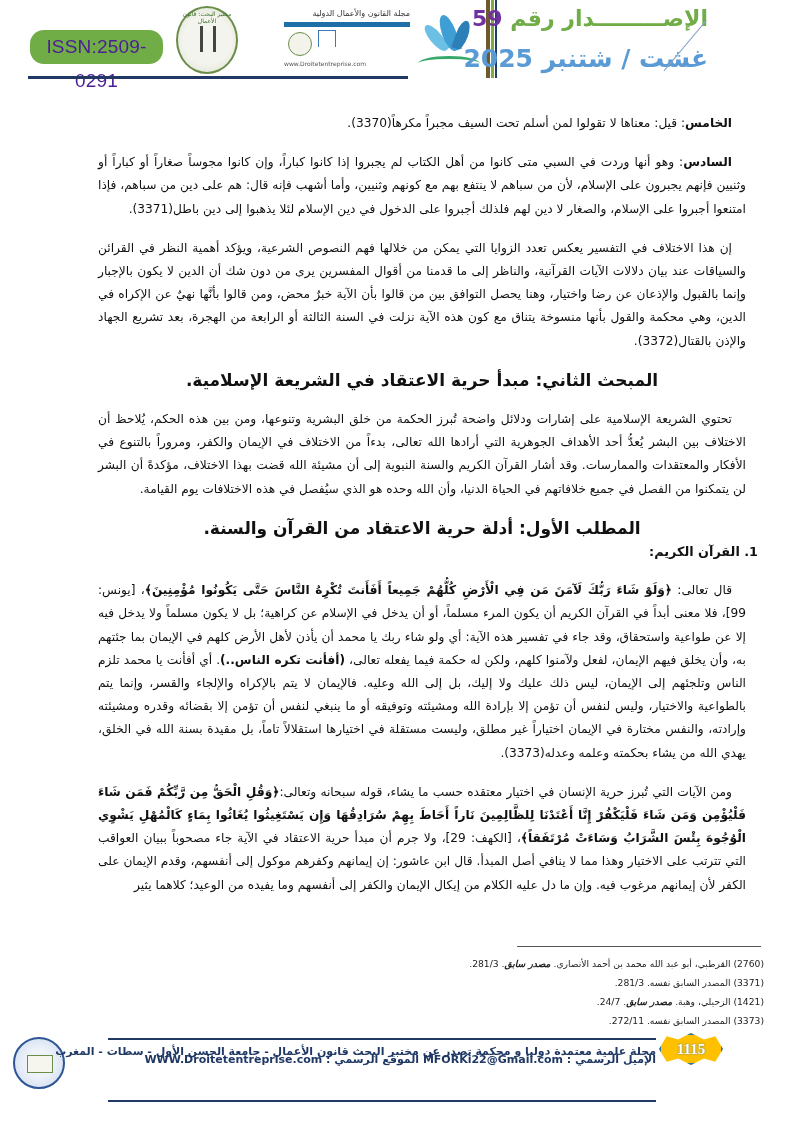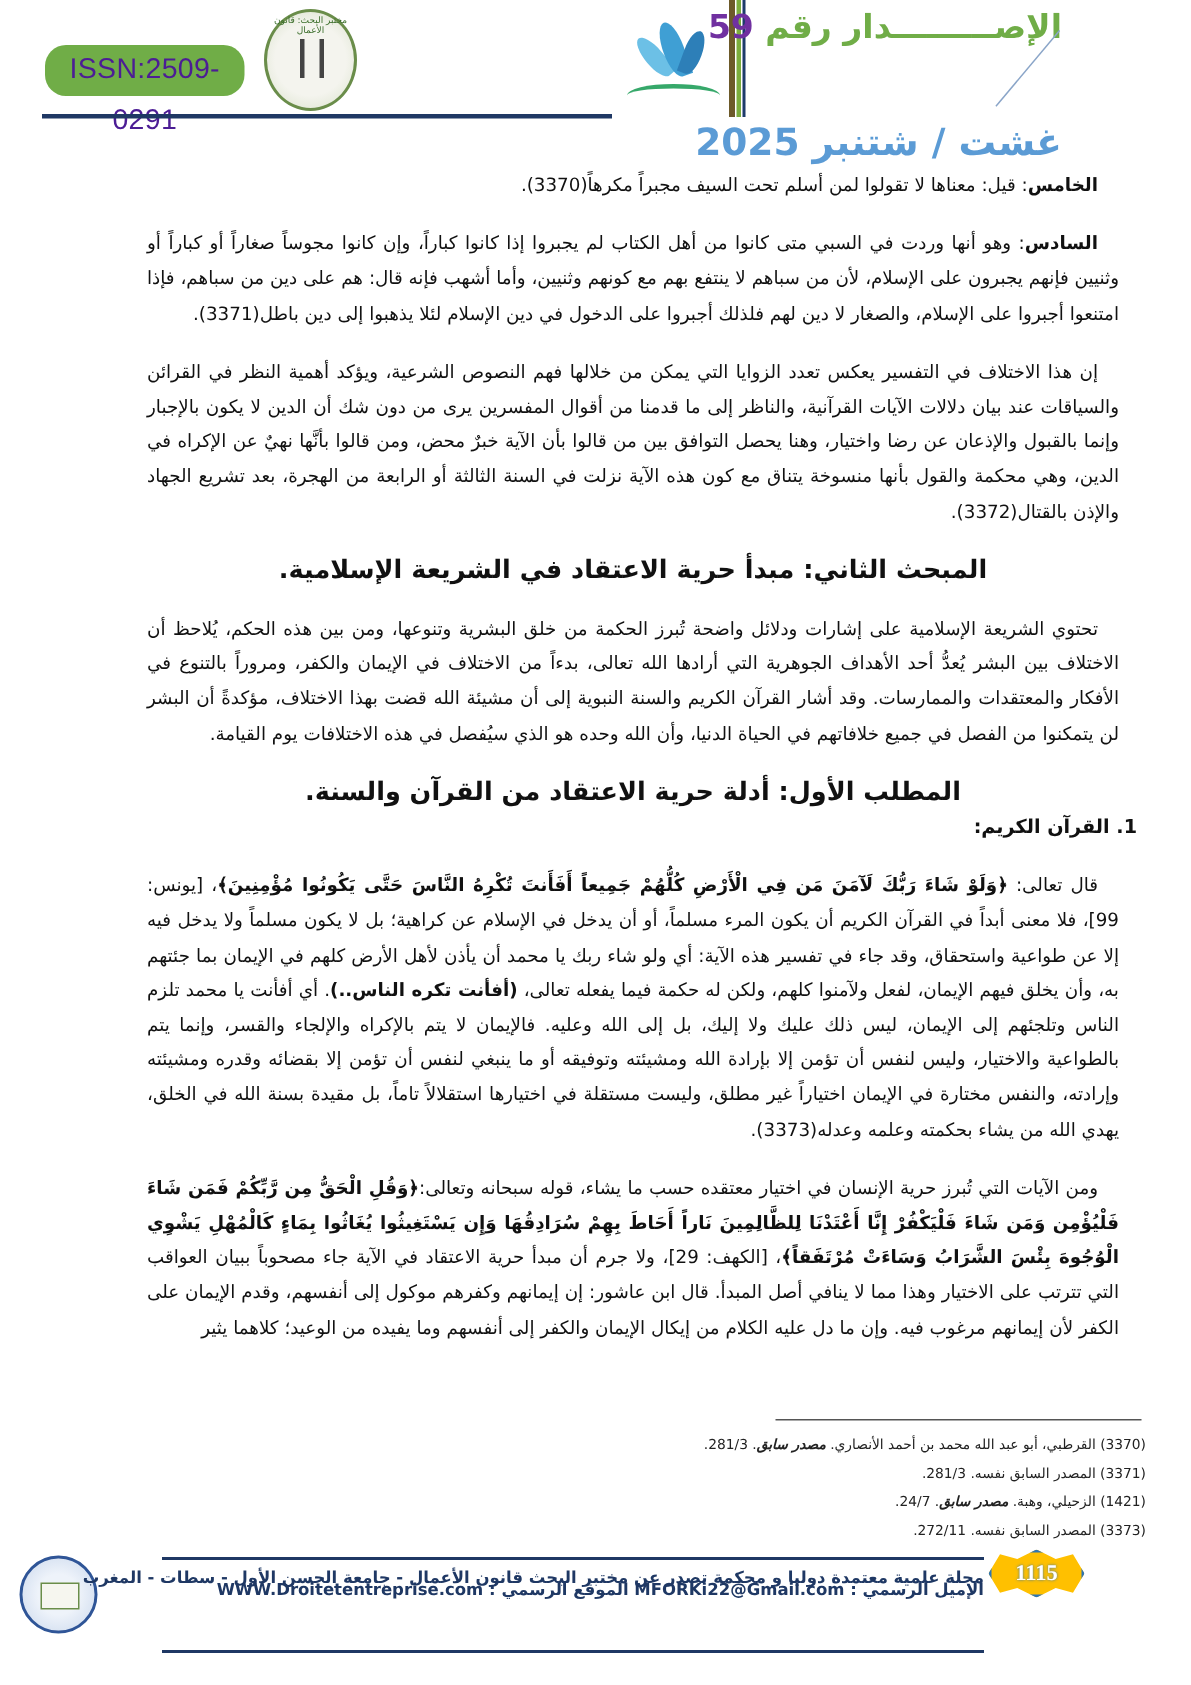--- a/index.html
+++ b/index.html
@@ -45,21 +45,21 @@
   .vbar.a { left:486px; width:4px; background:#6d5a2a; }
   .vbar.b { left:491px; width:3px; background:#7cad3e; }
   .vbar.c { left:495px; width:2px; background:#1e3b6b; }
   .hdr-line1 {
     position:absolute; left:508px; top:6px; width:200px; text-align:center; direction:rtl;
     font-size:22px; font-weight:bold; color:#70ad47; white-space:nowrap;
   }
   .hdr-line1 .num { color:#7030a0; }
   .hdr-line2 {
     position:absolute; left:508px; top:44px; width:200px; text-align:right; direction:rtl;
-    font-size:25px; font-weight:bold; color:#5b9bd5; white-space:nowrap;margin-top:36px;
+    font-size:25px; font-weight:bold; color:#5b9bd5; white-space:nowrap;
   }
   .diag { position:absolute; left:706px; top:20px; width:1px; height:66px; background:#8aa5c8; transform:rotate(40deg); transform-origin:top left; }
   .hdr-rule { position:absolute; left:28px; top:76px; width:380px; height:3px; background:#1f3864; }
 
   
   .content {
     position:absolute; left:82px; top:96px; width:680px; direction:rtl; text-align:justify;
     font-family:"DejaVu Sans", sans-serif; font-size:12.2px; line-height:23.2px; color:#111;
   }
   .content p { margin:16px; text-indent:14px; }
@@ -107,20 +107,27 @@
 <body>
 
 <div class="header">
   <div class="issn">ISSN:2509-0291</div>
 
   <div class="logo-circle">
     <div class="ring-text">مختبر البحث: قانون الأعمال</div>
     <div class="scale"></div>
   </div>
 
+  <div class="journal-banner">
+    <div class="jt">مجلة القانون والأعمال الدولية</div>
+    <div class="jbar"></div>
+    <div class="mini-logo"></div>
+    <div class="mini-sig"></div>
+    <div class="url">www.Droitetentreprise.com</div>
+  </div>
 
   <div class="book-logo">
     <div class="leaf2"></div>
     <div class="leaf1"></div>
     <div class="leaf3"></div>
     <div class="book"></div>
   </div>
 
   <div class="vbar a"></div>
   <div class="vbar b"></div>
@@ -142,21 +149,21 @@
   <h3>المبحث الثاني: مبدأ حرية الاعتقاد في الشريعة الإسلامية.</h3>
   <p>تحتوي الشريعة الإسلامية على إشارات ودلائل واضحة تُبرز الحكمة من خلق البشرية وتنوعها، ومن بين هذه الحكم، يُلاحظ أن الاختلاف بين البشر يُعدُّ أحد الأهداف الجوهرية التي أرادها الله تعالى، بدءاً من الاختلاف في الإيمان والكفر، ومروراً بالتنوع في الأفكار والمعتقدات والممارسات. وقد أشار القرآن الكريم والسنة النبوية إلى أن مشيئة الله قضت بهذا الاختلاف، مؤكدةً أن البشر لن يتمكنوا من الفصل في جميع خلافاتهم في الحياة الدنيا، وأن الله وحده هو الذي سيُفصل في هذه الاختلافات يوم القيامة.</p>
   <h3>المطلب الأول: أدلة حرية الاعتقاد من القرآن والسنة.</h3>
   <h4>1. القرآن الكريم:</h4>
   <p><span>قال تعالى: </span><span class="quran">﴿وَلَوْ شَاءَ رَبُّكَ لَآمَنَ مَن فِي الْأَرْضِ كُلُّهُمْ جَمِيعاً أَفَأَنتَ تُكْرِهُ النَّاسَ حَتَّى يَكُونُوا مُؤْمِنِينَ﴾</span><span>، [يونس: 99]، فلا معنى أبداً في القرآن الكريم أن يكون المرء مسلماً، أو أن يدخل في الإسلام عن كراهية؛ بل لا يكون مسلماً ولا يدخل فيه إلا عن طواعية واستحقاق، وقد جاء في تفسير هذه الآية: أي ولو شاء ربك يا محمد أن يأذن لأهل الأرض كلهم في الإيمان بما جئتهم به، وأن يخلق فيهم الإيمان، لفعل ولآمنوا كلهم، ولكن له حكمة فيما يفعله تعالى، </span><span class="em">(أفأنت تكره الناس..)</span><span>. أي أفأنت يا محمد تلزم الناس وتلجئهم إلى الإيمان، ليس ذلك عليك ولا إليك، بل إلى الله وعليه. فالإيمان لا يتم بالإكراه والإلجاء والقسر، وإنما يتم بالطواعية والاختيار، وليس لنفس أن تؤمن إلا بإرادة الله ومشيئته وتوفيقه أو ما ينبغي لنفس أن تؤمن إلا بقضائه وقدره ومشيئته وإرادته، والنفس مختارة في الإيمان اختياراً غير مطلق، وليست مستقلة في اختيارها استقلالاً تاماً، بل مقيدة بسنة الله في الخلق، يهدي الله من يشاء بحكمته وعلمه وعدله(3373).</span></p>
   <p><span>ومن الآيات التي تُبرز حرية الإنسان في اختيار معتقده حسب ما يشاء، قوله سبحانه وتعالى:</span><span class="quran">﴿وَقُلِ الْحَقُّ مِن رَّبِّكُمْ فَمَن شَاءَ فَلْيُؤْمِن وَمَن شَاءَ فَلْيَكْفُرْ إِنَّا أَعْتَدْنَا لِلظَّالِمِينَ نَاراً أَحَاطَ بِهِمْ سُرَادِقُهَا وَإِن يَسْتَغِيثُوا يُغَاثُوا بِمَاءٍ كَالْمُهْلِ يَشْوِي الْوُجُوهَ بِئْسَ الشَّرَابُ وَسَاءَتْ مُرْتَفَقاً﴾</span><span>، [الكهف: 29]، ولا جرم أن مبدأ حرية الاعتقاد في الآية جاء مصحوباً ببيان العواقب التي تترتب على الاختيار وهذا مما لا ينافي أصل المبدأ. قال ابن عاشور: إن إيمانهم وكفرهم موكول إلى أنفسهم، وقدم الإيمان على الكفر لأن إيمانهم مرغوب فيه. وإن ما دل عليه الكلام من إيكال الإيمان والكفر إلى أنفسهم وما يفيده من الوعيد؛ كلاهما يثير</span></p>
 </div>
 
 <div class="fn-rule"></div>
 <div class="footnotes">
-  <div><span>(3370) القرطبي، أبو عبد الله محمد بن أحمد الأنصاري. </span><span class="it">مصدر سابق</span><span>. 281/3.</span></div>
+  <div><span>(2760) القرطبي، أبو عبد الله محمد بن أحمد الأنصاري. </span><span class="it">مصدر سابق</span><span>. 281/3.</span></div>
   <div><span>(3371) المصدر السابق نفسه. 281/3.</span></div>
   <div><span>(1421) الزحيلي، وهبة. </span><span class="it">مصدر سابق</span><span>. 24/7.</span></div>
   <div><span>(3373) المصدر السابق نفسه. 272/11.</span></div>
 </div>
 
 <div class="stamp">
     <div class="inner"></div>
   </div>
 <div class="ft-rule-top"></div>
 <div class="page-badge">1115</div>

